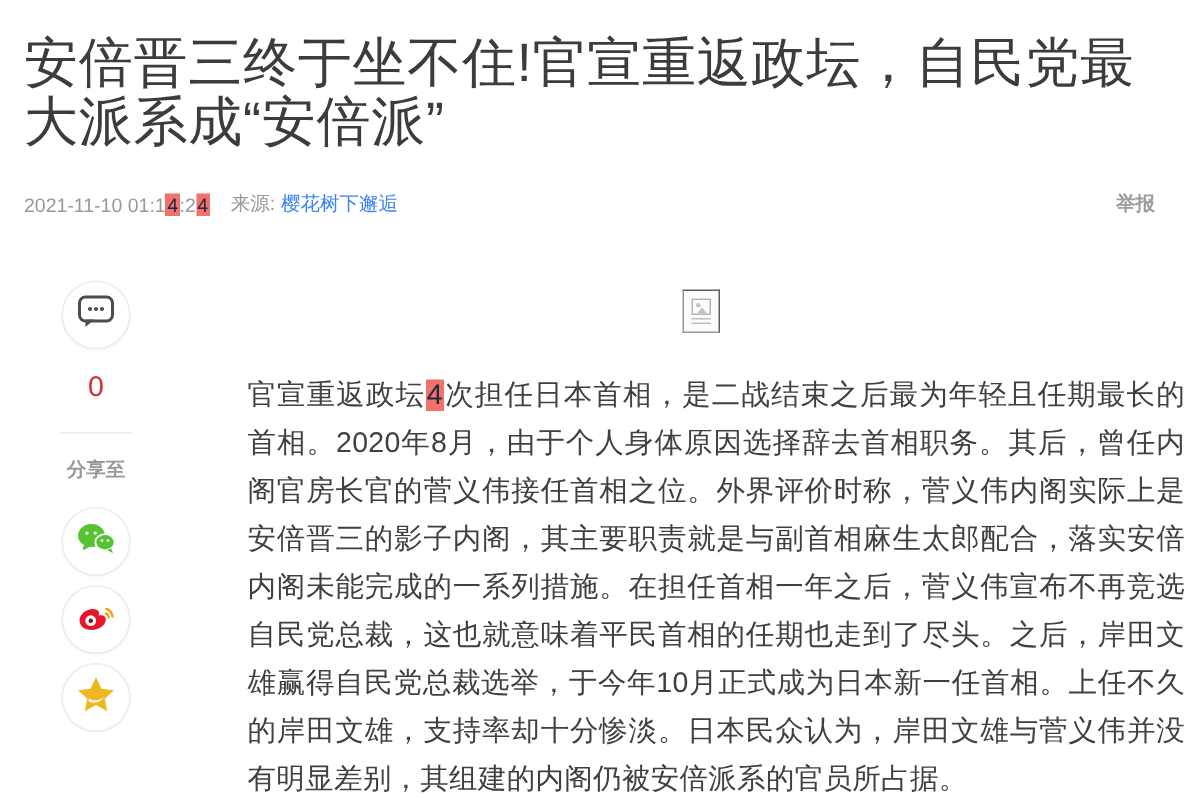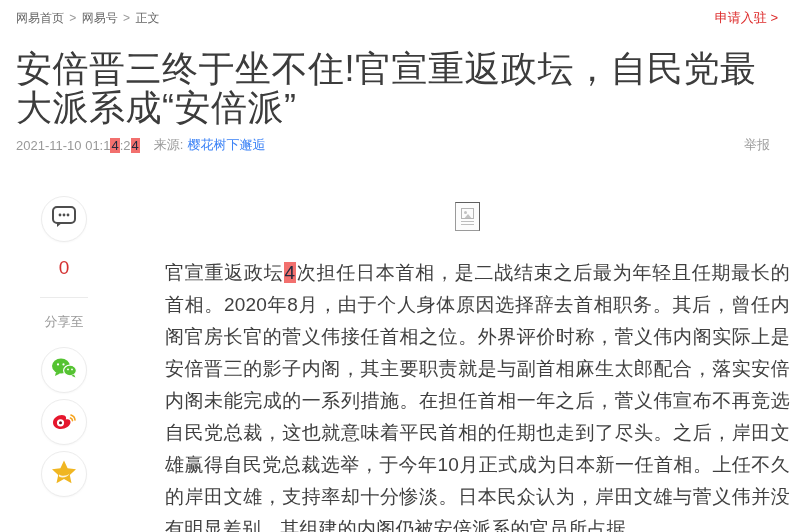--- a/index.html
+++ b/index.html
@@ -12,38 +12,38 @@
   .breadcrumb { font-size:12px; color:#666; }
   .breadcrumb a { color:#666; text-decoration:none; cursor:pointer; }
   .breadcrumb .sep { color:#999; margin:0 2px; }
   .apply-link { margin-left:auto; font-size:13px; color:#dd2c2c; text-decoration:none; cursor:pointer; }
 
   
   h1.title { margin-top:22px; padding-right:42px; font-size:36px; line-height:39px;
     color:#3c3c3c; font-weight:normal; letter-spacing:0.5px; }
 
   
-  .meta { margin-top:9px; display:flex; align-items:center; font-size:13px;
+  .meta { margin-top:27px; display:flex; align-items:center; font-size:13px;
     color:#999; padding-right:30px; }
   .meta .src { margin-left:14px; }
   .meta .src-name { margin-left:4px; color:#3b82f6; }
-  .report { margin-left:auto; color:#9d9d9d; cursor:pointer; }
+  .report { margin-left:auto; color:#9d9d9d; cursor:pointer;font-weight:bold; }
 
   
   .hl { background:#f2706e; color:#232a3d; padding:0 1px; }
 
   
   .content { display:flex; margin-top:42px; }
   .sidebar { width:96px; flex:0 0 96px; display:flex; flex-direction:column; align-items:center; }
   .circle-btn { width:46px; height:46px; border-radius:50%; border:1px solid #ececec;
     background:#fff; display:flex; align-items:center; justify-content:center;
     cursor:pointer; box-shadow:0 1px 2px rgba(0,0,0,0.03); }
   .comment-count { margin-top:15px; font-size:19px; color:#d43030; }
   .divider { margin-top:18px; width:48px; height:1px; background:#ebebeb; }
-  .share-label { margin-top:15px; font-size:13px; color:#999; }
+  .share-label { margin-top:15px; font-size:13px; color:#999;font-weight:bold; }
   .share-btn { margin-top:16px; }
   .share-btn + .share-btn { margin-top:6px; }
 
   
   .article { flex:1; margin-left:53px; padding-right:10px; }
   .broken-img { width:25px; height:29px; margin-left:290px; margin-top:6px;
     border:1px solid #9a9a9a; border-top-color:#5f5f5f; border-right-color:#5f5f5f;
     background:#fcfcfc; display:flex; flex-direction:column; align-items:center;
     justify-content:center; }
   .broken-img .mini { width:13px; height:11px; border:1px solid #b5b5b5; position:relative; overflow:hidden; }
@@ -53,24 +53,20 @@
     border-left:5px solid transparent; border-right:5px solid transparent; border-bottom:6px solid #c2c2c2; }
   .broken-img .line { width:13px; height:1px; background:#bdbdbd; margin-top:2px; }
   .body-text { margin-top:26px; font-size:19px; line-height:32px; color:#404040;
     text-align:justify; letter-spacing:0.2px; }
 </style>
 </head>
 <body>
 
 <div class="page">
 
-  <div class="topbar">
-    <nav class="breadcrumb"><a>网易首页</a><span class="sep"> &gt; </span><a>网易号</a><span class="sep"> &gt; </span><a>正文</a></nav>
-    <a class="apply-link">申请入驻 &gt;</a>
-  </div>
 
   <h1 class="title">安倍晋三终于坐不住!官宣重返政坛，自民党最大派系成“安倍派”</h1>
 
   <div class="meta">
     <span class="date"><span>2021-11-10 01:1</span><span class="hl">4</span><span>:2</span><span class="hl">4</span></span>
     <span class="src">来源:</span>
     <span class="src-name">樱花树下邂逅</span>
     <span class="report">举报</span>
   </div>
 

